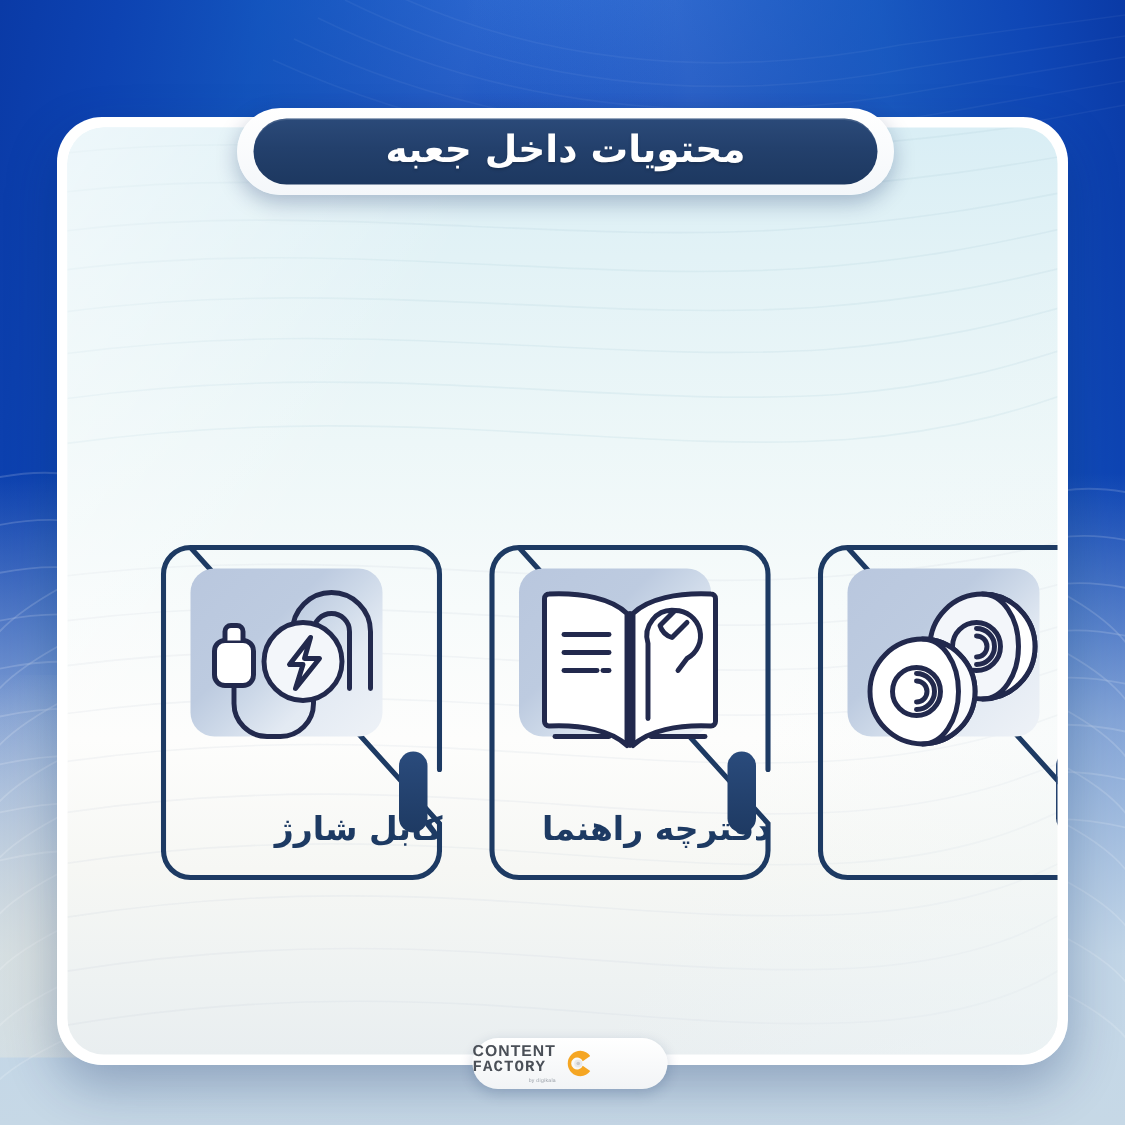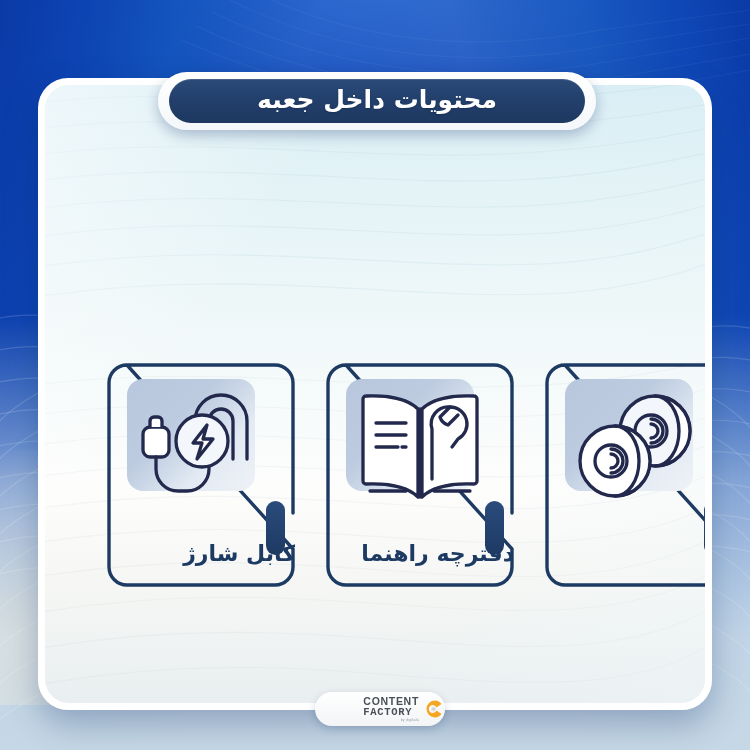--- a/index.html
+++ b/index.html
@@ -107,21 +107,21 @@
     width:19px;height:54px;border-radius:10px;
     background:linear-gradient(180deg,#2a4b7c 0%,#1e3a63 100%);
   }
 
   
   .footer-logo{
     position:absolute;left:315px;top:692px;width:130px;height:34px;
     border-radius:17px;
     background:linear-gradient(180deg,#ffffff 0%,#f2f4f6 100%);
     box-shadow:0 3px 9px rgba(10,40,90,.20);
-    display:flex;align-items:center;justify-content:flex-start;gap:6px;
+    display:flex;align-items:center;justify-content:flex-end;gap:6px;
   }
   .logo-mark{width:20px;height:20px;flex:0 0 auto;}
   .logo-text{display:flex;flex-direction:column;line-height:1;}
   .logo-l1,.logo-l2{
     font-size:10.5px;font-weight:bold;color:#4a4f57;letter-spacing:.7px;
     font-family:"Liberation Sans",sans-serif;direction:ltr;
   }
   .logo-l2{margin-top:1px;font-family:Liberation Mono, monospace;}
   .logo-sub{
     font-size:3.4px;color:#9aa0a8;letter-spacing:.2px;margin-top:1px;

